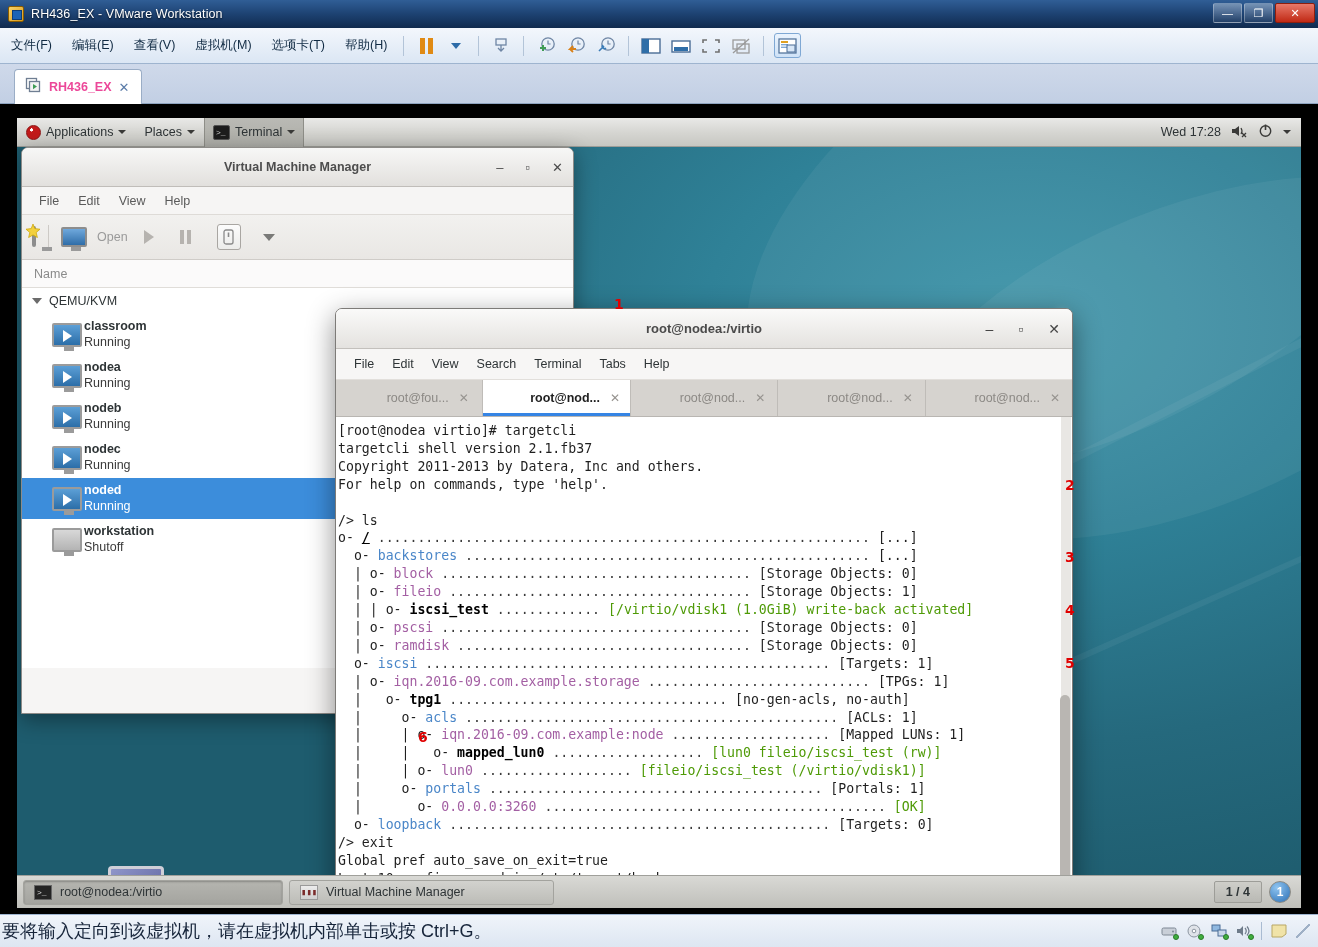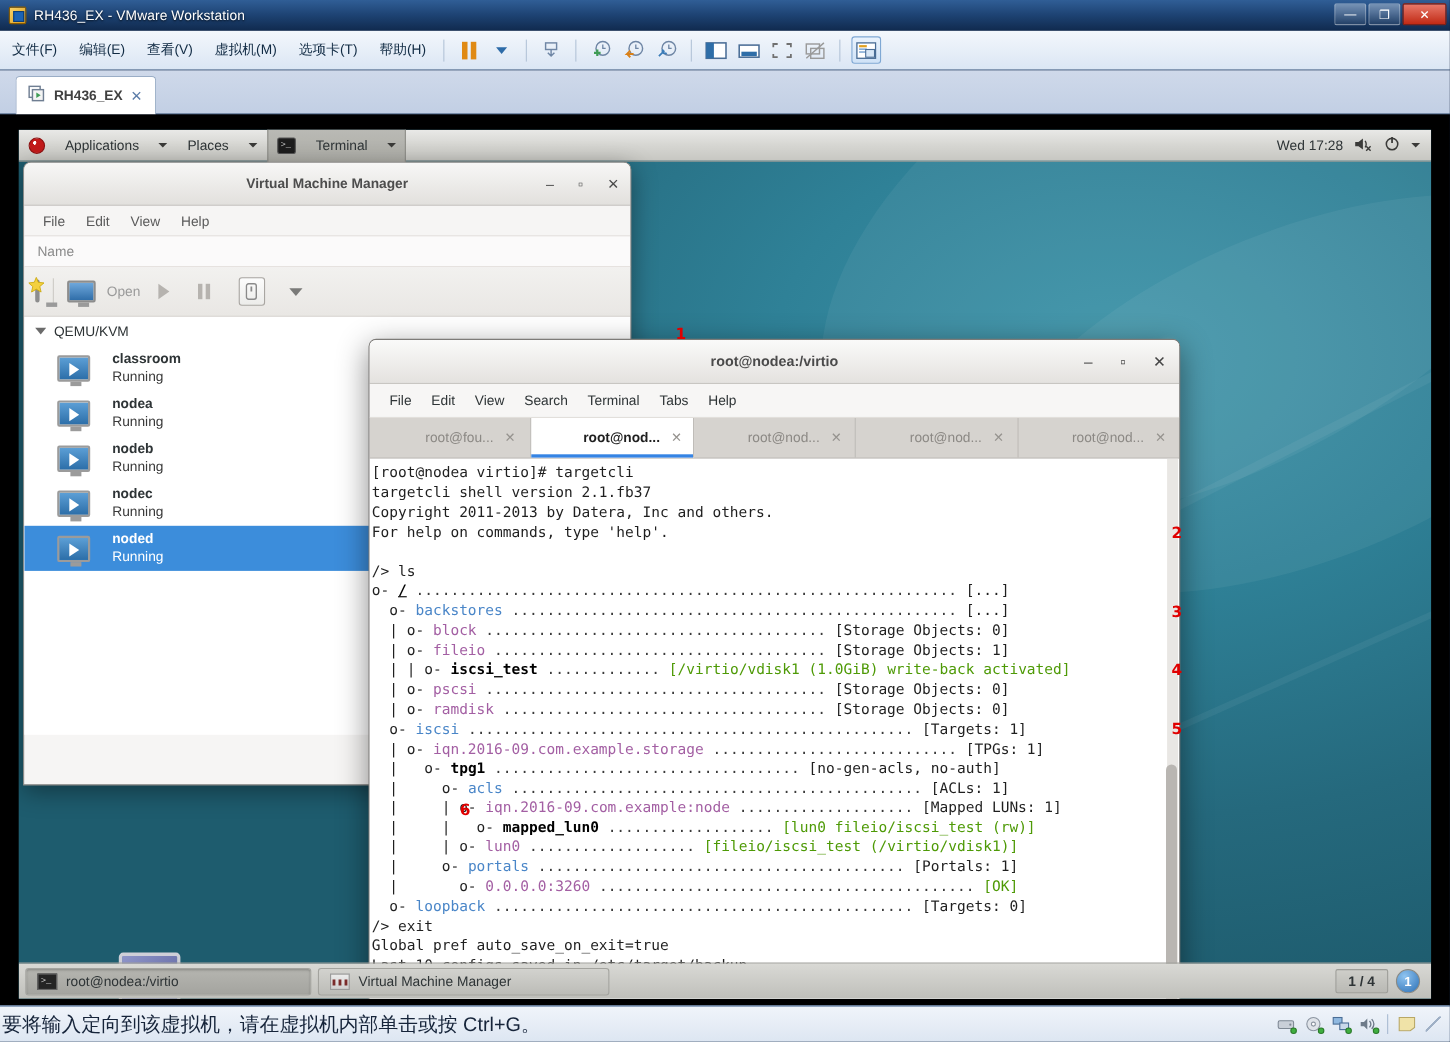--- a/index.html
+++ b/index.html
@@ -62,21 +62,21 @@
   #vm-tabstrip {
     position: absolute; left:0; top: 64px; width: 1318px; height: 40px;
     background: linear-gradient(180deg,#cfd9ea,#c2cfe4);
     border-bottom: 1px solid #8ea4c0;
   }
   #vm-tab {
     position:absolute; left: 14px; top: 5px; height: 35px; padding: 0 12px 0 10px;
     background: #fff; border: 1px solid #9aadc6; border-bottom: none;
     border-radius: 4px 4px 0 0; display:flex; align-items:center; gap:7px;
   }
-  #vm-tab-label { font-size:12.5px; font-weight:bold; color:#404040; }
+  #vm-tab-label { font-size:12.5px; font-weight:bold; color:#ec4899; }
   #vm-tab-close { font-size:13px; color:#5b7ca8; }
 
   #vm-viewport {
     position: absolute; left: 0; top: 104px; width: 1318px; height: 810px;
     background: #000; overflow: hidden;
   }
 
   
   #desktop {
     position: absolute; left: 17px; top: 14px; width: 1284px; height: 790px;
@@ -86,21 +86,21 @@
   .dswoosh { position:absolute; background: rgba(255,255,255,.055); }
   #dot1 { position:absolute; left:1041px; top:194px; width:7px; height:7px; border-radius:50%;
           background:#eaf7fb; box-shadow:0 0 8px rgba(255,255,255,.8); }
 
   #gpanel {
     position: absolute; left:0; top:0; width: 1284px; height: 29px;
     background: linear-gradient(180deg,#e9e9e7 0%, #d6d6d2 50%, #c7c7c2 100%);
     border-bottom:1px solid #9d9d98;
     display:flex; align-items:center; font-size:12.5px; color:#2e3436;
   }
-  .gp-item { display:flex; align-items:center; gap:18px; padding:0 9px; height:44px; }
+  .gp-item { display:flex; align-items:center; gap:5px; padding:0 9px; height:44px; }
   .gp-item.active { background: linear-gradient(180deg,#bdbdb8,#aaaaa4); box-shadow: inset 1px 0 0 #8e8e88, inset -1px 0 0 #8e8e88;}
   .caret { width:0;height:0;border-left:4px solid transparent;border-right:4px solid transparent;border-top:4px solid #3a3a38; }
   #gp-right { margin-left:auto; display:flex; align-items:center; gap:10px; padding-right:10px; font-size:12.5px;}
   .redhat {
     width:15px;height:15px;border-radius:50%;
     background: radial-gradient(circle at 35% 30%, #fff 0 12%, #c21a1a 14% 100%);
     border:1px solid #8d1212;
   }
   .termicon { width:17px; height:15px; background:#1d1d1d; border:1px solid #555; border-radius:2px;
     color:#cfcfcf; font-size:8px; font-family:"Liberation Mono",monospace; line-height:13px; padding-left:2px;}
@@ -132,21 +132,21 @@
   }
   .monitor-ico::after { content:""; position:absolute; left:8px; bottom:-6px; width:10px;height:4px;background:#9a9a9a; }
   .play-tri { width:0;height:0;border-left:10px solid #b6b3af; border-top:7px solid transparent; border-bottom:7px solid transparent; }
   .pause-ico { display:flex; gap:3px; }
   .pause-ico i { display:block; width:4px;height:14px;background:#b6b3af; }
   #vmm-colhead { height:28px; display:flex; align-items:center; padding-left:12px;
     font-size:12.5px; color:#8a8a8a; background:#fbfafa; border-bottom:1px solid #e0ddd9; }
   #vmm-list { background:#fff; height:380px; overflow:hidden; }
   .tree-root { display:flex; align-items:center; gap:7px; padding:6px 0 6px 10px; font-size:12.5px; color:#2e3436;}
   .tri-down { width:0;height:0;border-left:5px solid transparent;border-right:5px solid transparent;border-top:6px solid #6b6b6b; }
-  .vmrow { display:flex; align-items:center; gap:20px; padding:4px 0 4px 30px; height:41px; }
+  .vmrow { display:flex; align-items:center; gap:2px; padding:4px 0 4px 30px; height:41px; }
   .vmrow.sel { background:#3c8ddb; }
   .vmrow.sel .vmname, .vmrow.sel .vmstate { color:#fff; }
   .vmicon {
     width:30px;height:24px;border:2px solid #9b9b9b;border-radius:2px;
     background: linear-gradient(180deg,#5c9fd6,#2c6ea8); position:relative;
   }
   .vmicon::after{content:"";position:absolute;left:10px;bottom:-6px;width:10px;height:4px;background:#9b9b9b;}
   .vmicon .ptri { position:absolute; left:9px; top:5px; width:0;height:0;
     border-left:9px solid #fff;border-top:6px solid transparent;border-bottom:6px solid transparent;}
   .vmicon.off { background:linear-gradient(180deg,#d8d8d8,#b4b4b4); }
@@ -394,23 +394,20 @@
             <span>‒</span>
             <span>▫</span>
             <span>✕</span>
           </div>
         </div>
         <div id="vmm-menubar">
           <span class="vmm-menu">File</span>
           <span class="vmm-menu">Edit</span>
           <span class="vmm-menu">View</span>
           <span class="vmm-menu">Help</span>
-        </div>
-        <div id="vmm-colhead">
-          <span>Name</span>
         </div>
         <div id="vmm-toolbar">
           <span style="position:relative;display:inline-block;">
             <span class="monitor-ico" style="width:28px;height:21px;"></span>
             <svg style="position:absolute;right:-4px;top:-4px;" width="14" height="14" viewBox="0 0 14 14">
                 <path d="M7 0 l1.8 4.6 L14 5.2 l-3.8 3.3 1.2 5.1 L7 10.9 2.6 13.6 3.8 8.5 0 5.2 l5.2-.6 z" fill="#f3d03e" stroke="#c9a400" stroke-width=".7"></path>
               </svg>
           </span>
           <span class="vmm-tbsep"></span>
           <span class="monitor-ico"></span>
@@ -421,20 +418,23 @@
               <i></i>
             </span>
           <span style="margin-left:22px;display:inline-flex;align-items:center;justify-content:center;width:24px;height:26px;border:1px solid #a9a6a2;border-radius:3px;background:linear-gradient(180deg,#fcfcfc,#ececea);">
             <svg width="11" height="16" viewBox="0 0 11 16">
                 <rect x="1" y="1" width="9" height="14" rx="2" fill="none" stroke="#8a8a8a" stroke-width="1.3"></rect>
                 <path d="M5.5 3.5 V8" stroke="#8a8a8a" stroke-width="1.6"></path>
               </svg>
           </span>
           <span style="margin-left:18px;width:0;height:0;border-left:6px solid transparent;border-right:6px solid transparent;border-top:7px solid #7a7a78;"></span>
         </div>
+        <div id="vmm-colhead">
+          <span>Name</span>
+        </div>
         <div id="vmm-list">
           <div class="tree-root">
             <span class="tri-down"></span>
             <span>QEMU/KVM</span>
           </div>
           <div class="vmrow">
             <span class="vmicon">
                 <span class="ptri"></span>
               </span>
             <span class="vmtext">
@@ -469,20 +469,27 @@
               <span class="vmstate">Running</span>
             </span>
           </div>
           <div class="vmrow sel">
             <span class="vmicon">
                 <span class="ptri"></span>
               </span>
             <span class="vmtext">
               <span class="vmname">noded</span>
               <span class="vmstate">Running</span>
+            </span>
+          </div>
+          <div class="vmrow">
+            <span class="vmicon off"></span>
+            <span class="vmtext">
+              <span class="vmname">workstation</span>
+              <span class="vmstate">Shutoff</span>
             </span>
           </div>
         </div>
       </div>
 
       <div id="deskicon">
         <div class="scr"></div>
 
       </div>
 

